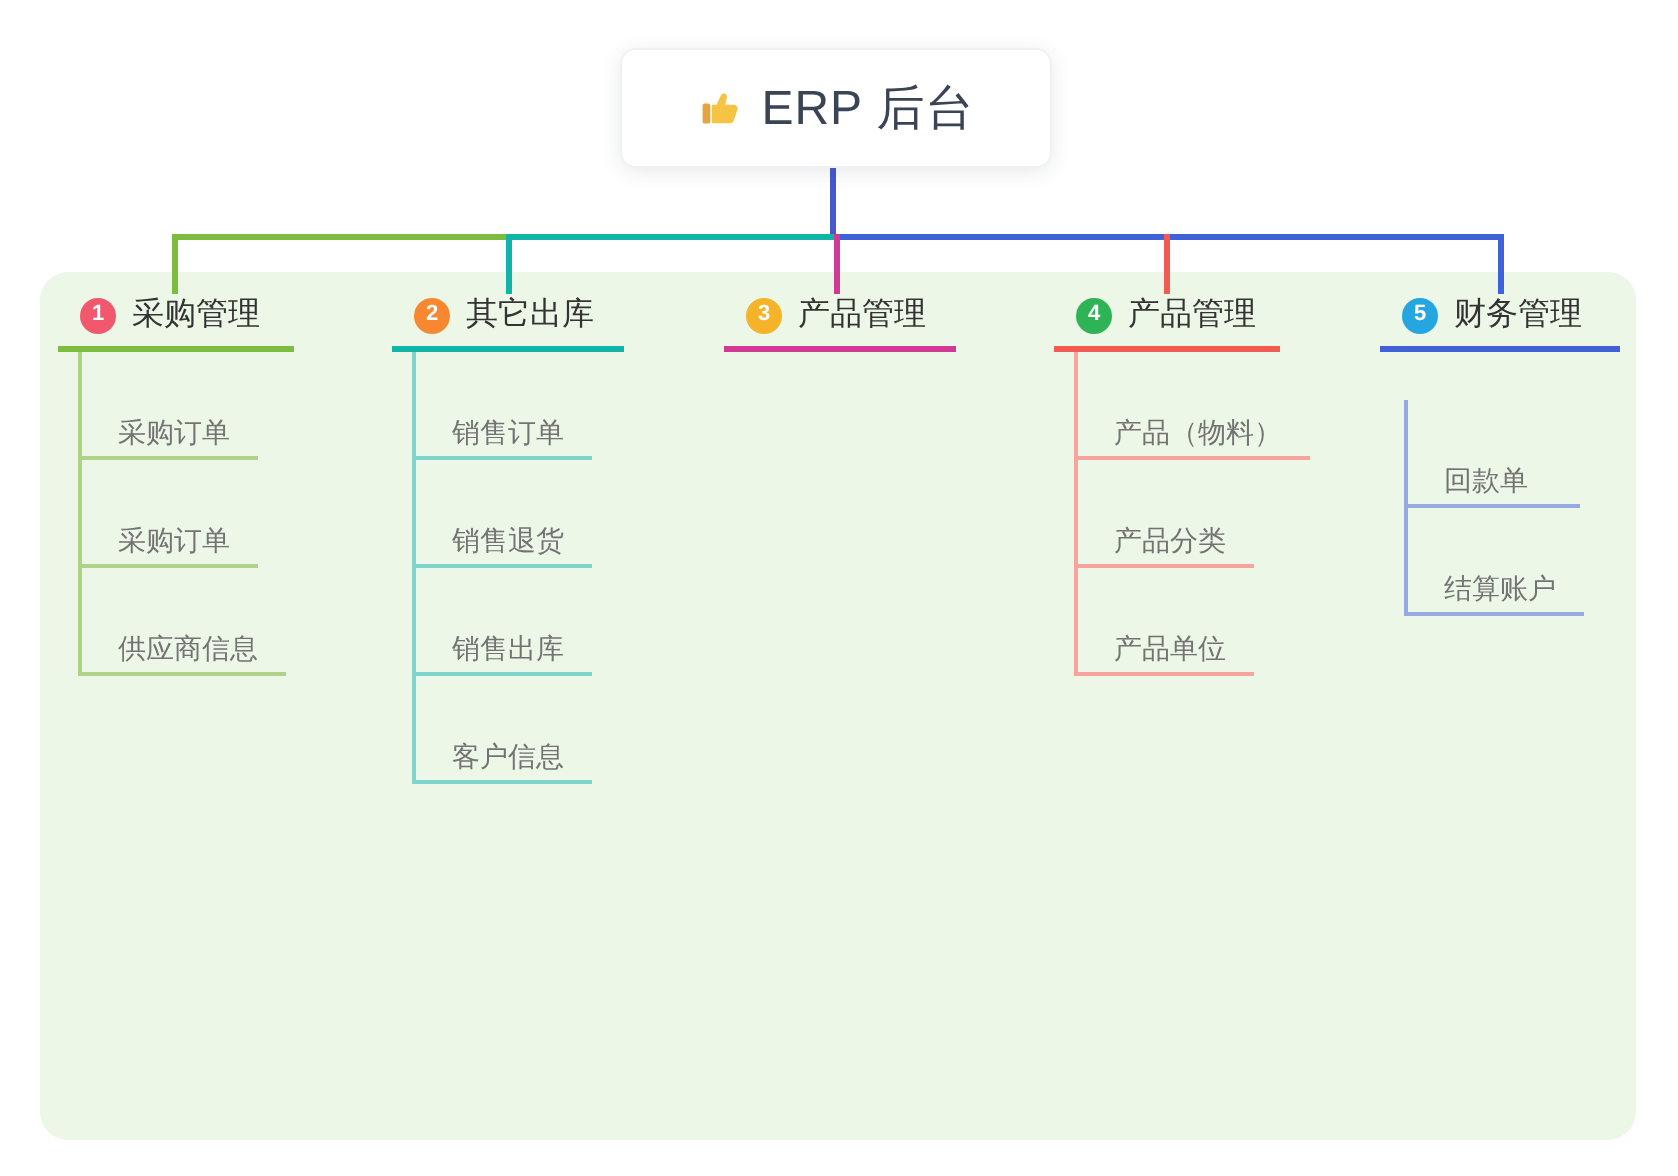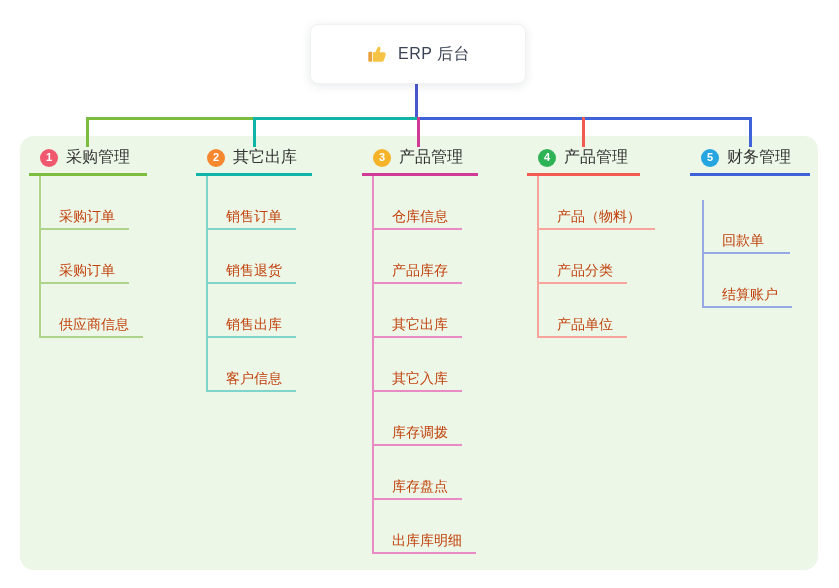--- a/index.html
+++ b/index.html
@@ -7,21 +7,21 @@
     width:839px;height:588px;position:relative;background:#ffffff;
     font-family:"Liberation Sans","DejaVu Sans",sans-serif;
     overflow:hidden;
   }
   
   .root-node{
     position:absolute;left:310px;top:24px;width:214px;height:58px;
     background:#ffffff;border:1px solid #f1f1f1;border-radius:8px;
     box-shadow:0 2px 10px rgba(60,70,90,.12);
     display:flex;align-items:center;justify-content:center;gap:10px;
-    font-size:16px;color:#3b4454;letter-spacing:.5px;
+    font-size:24px;color:#3b4454;letter-spacing:.5px;
     z-index:3;cursor:pointer;
   }
   .root-node svg{width:22px;height:22px;flex:0 0 auto;}
   
   .conn{position:absolute;z-index:1;}
   .conn.h{height:3px;top:117px;}
   .conn.v{width:3px;}
   #conn-root-v{left:415px;top:82px;height:38px;}
   .drop{top:117px;height:30px;}
   
@@ -41,21 +41,21 @@
     width:18px;height:18px;border-radius:50%;flex:0 0 auto;
     background:var(--badge);color:#fff;font-size:11px;font-weight:bold;
     display:flex;align-items:center;justify-content:center;line-height:1;
   }
   .kids{margin-left:10px;border-left:2px solid var(--cl);}
   .kid{
     box-sizing:border-box;height:54px;
     padding:31px 14px 3px 18px;
     border-bottom:2px solid var(--cl);
     width:max-content;min-width:86px;
-    font-size:14px;line-height:18px;color:#c2410c;
+    font-size:14px;line-height:18px;color:#737373;
     white-space:nowrap;cursor:pointer;
   }
   .b1{left:9px;width:118px;}
   .b2{left:176px;width:116px;}
   .b3{left:342px;width:116px;}
   .b4{left:507px;width:113px;}
   .b5{left:670px;width:120px;}
   .b5 .kids{margin-left:12px;margin-top:24px;}
 </style>
 </head>
@@ -106,29 +106,20 @@
       <div class="kid">销售出库</div>
       <div class="kid">客户信息</div>
     </div>
   </div>
 
   <div class="branch b3" style="--c: #d13a94; --cl: #ea8ac4; --badge: #f5b32a;">
     <div class="hdr">
       <span class="badge">3</span>
       <span>产品管理</span>
     </div>
-    <div class="kids">
-      <div class="kid">仓库信息</div>
-      <div class="kid">产品库存</div>
-      <div class="kid">其它出库</div>
-      <div class="kid">其它入库</div>
-      <div class="kid">库存调拨</div>
-      <div class="kid">库存盘点</div>
-      <div class="kid">出库库明细</div>
-    </div>
   </div>
 
   <div class="branch b4" style="--c: #f15b51; --cl: #f8a39c; --badge: #2fb357;">
     <div class="hdr">
       <span class="badge">4</span>
       <span>产品管理</span>
     </div>
     <div class="kids">
       <div class="kid">产品（物料）</div>
       <div class="kid">产品分类</div>

